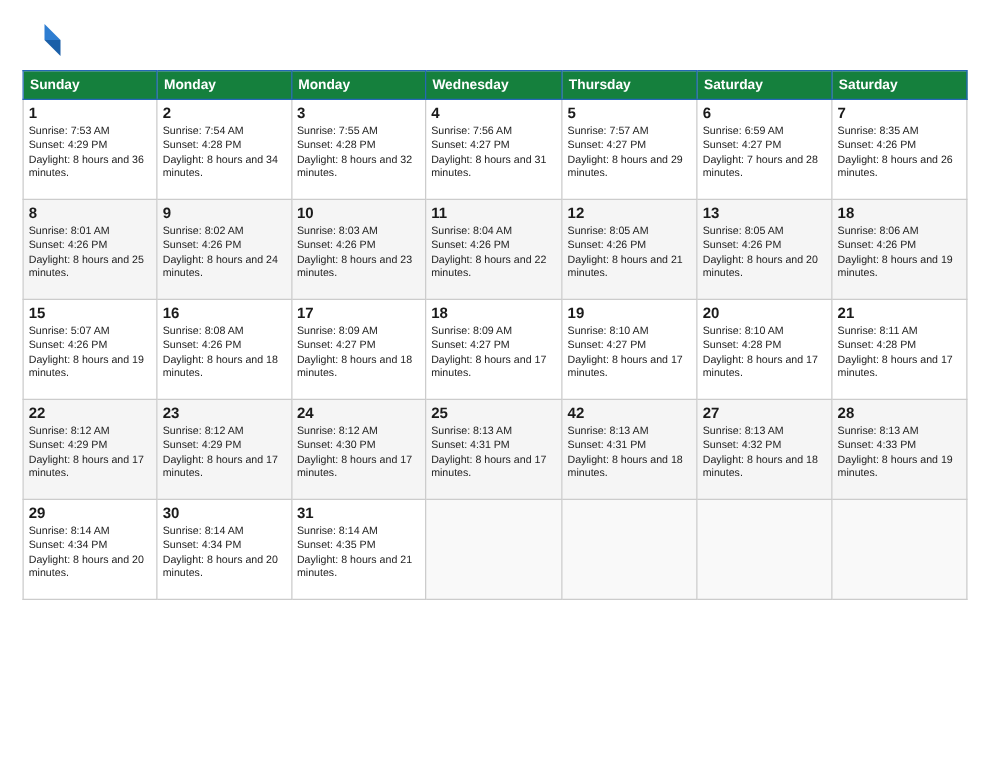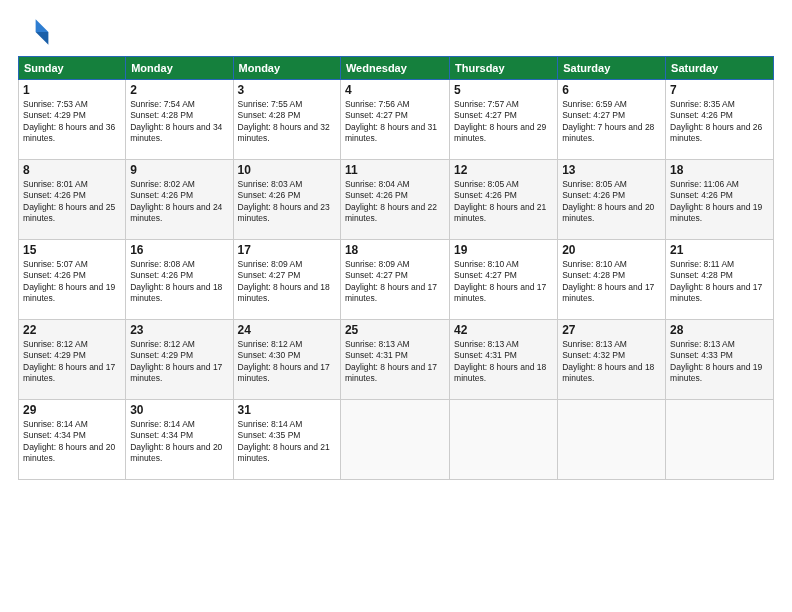--- a/index.html
+++ b/index.html
@@ -229,21 +229,21 @@
           <span class="day-num">13</span>
           <div class="day-info">
             <span>Sunrise: 8:05 AM</span><br>
             <span>Sunset: 4:26 PM</span><br>
             <span>Daylight: 8 hours and 20 minutes.</span>
           </div>
         </td>
           <td>
           <span class="day-num">18</span>
           <div class="day-info">
-            <span>Sunrise: 11:06 AM</span><br>
+            <span>Sunrise: 8:06 AM</span><br>
             <span>Sunset: 4:26 PM</span><br>
             <span>Daylight: 8 hours and 19 minutes.</span>
           </div>
         </td>
         </tr>
         <tr>
           <td>
           <span class="day-num">15</span>
           <div class="day-info">
             <span>Sunrise: 5:07 AM</span><br>

